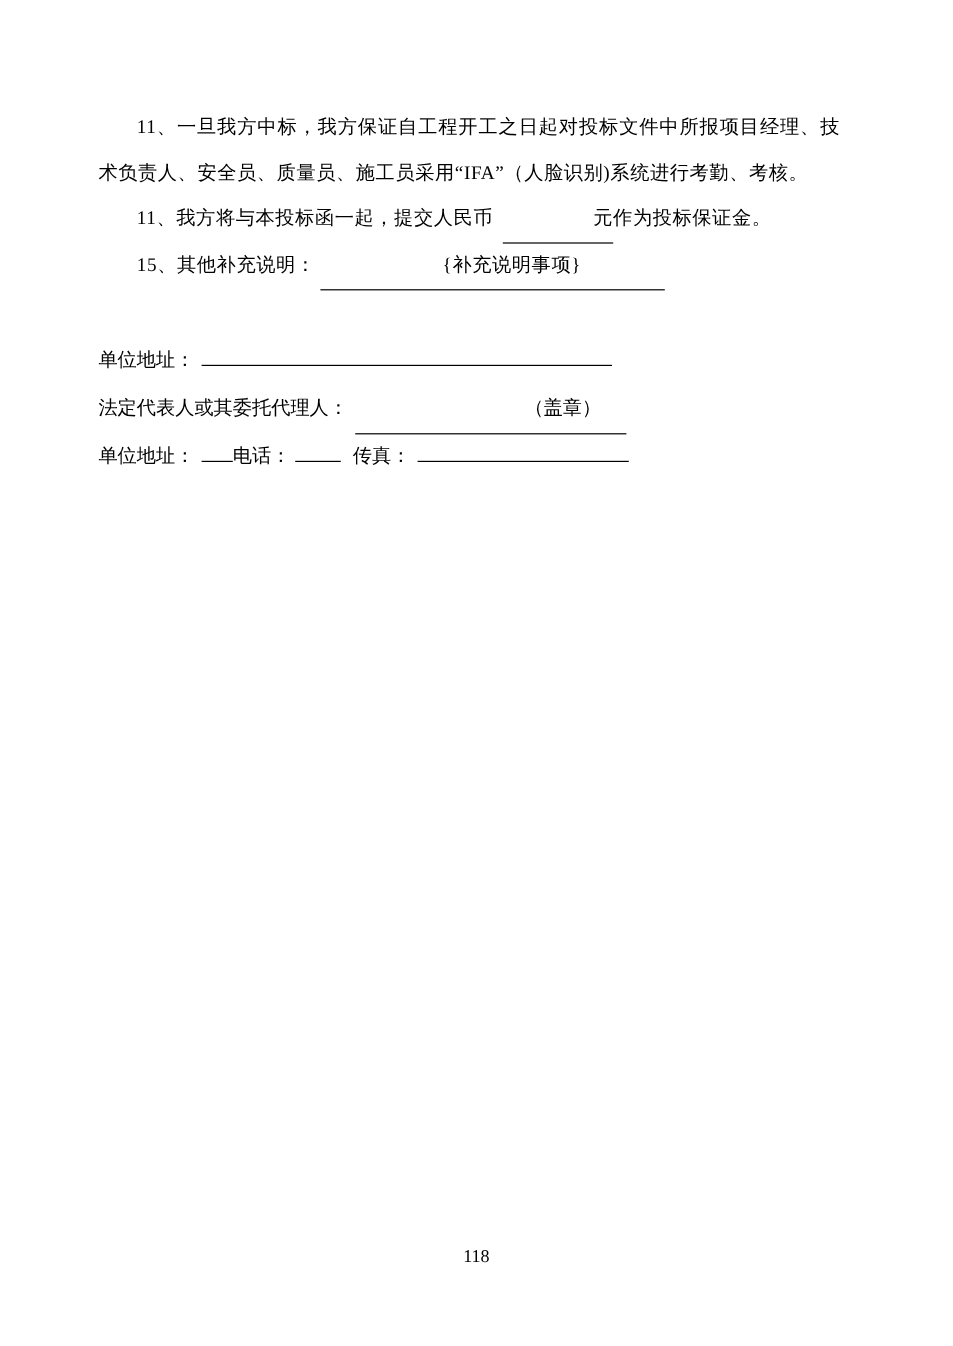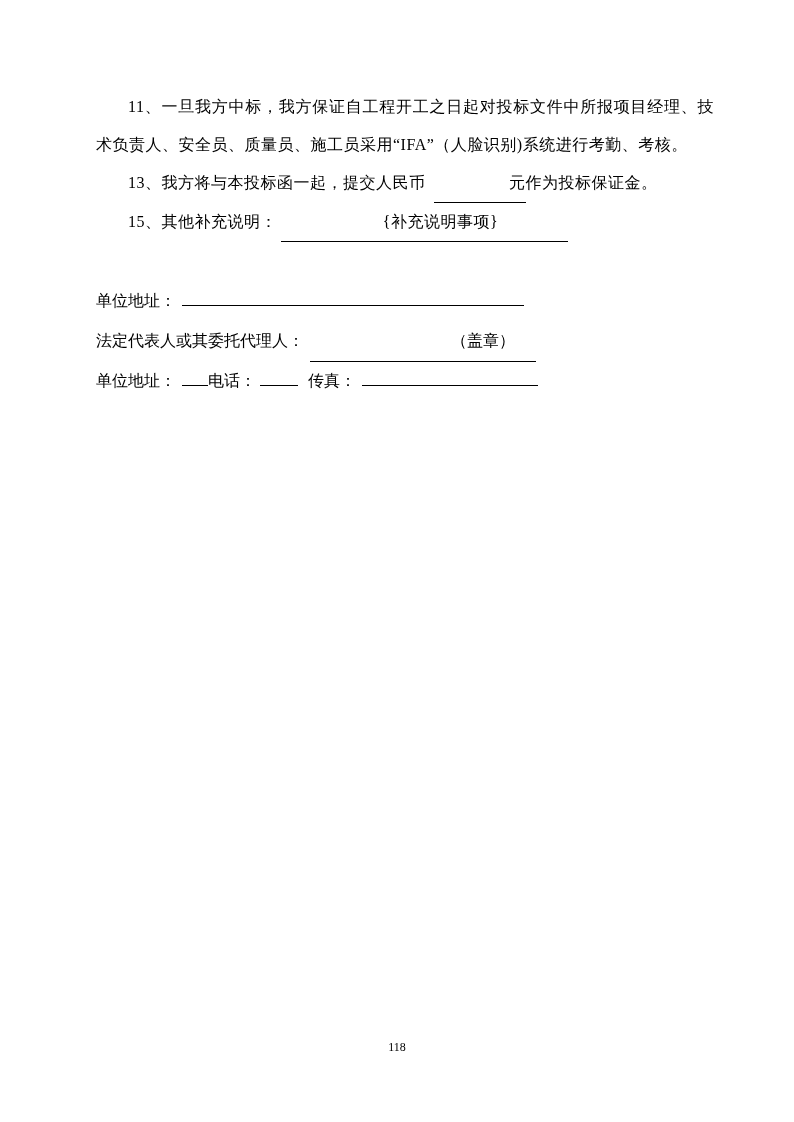--- a/index.html
+++ b/index.html
@@ -11,21 +11,21 @@
     position: relative;
     width: 794px;
     height: 1122px;
     background: #ffffff;
     color: #000000;
     font-family: "Liberation Serif", "DejaVu Serif", serif;
     overflow: hidden;
   }
   .content {
     position: absolute;
-    left: 96px;
+    left: 82px;
     top: 88px;
     width: 618px;
     font-size: 16px;
     line-height: 38px;
   }
   p.para {
     margin: 0;
     text-indent: 2em;
     text-align: justify;
     letter-spacing: 0.5px;
@@ -63,34 +63,34 @@
   }
   .u-date-y   { width: 42px; }
   .u-date-m   { width: 28px; }
   .u-date-d   { width: 24px; }
   .pageno {
     position: absolute;
     top: 1040px;
     left: 0;
     width: 100%;
     text-align: center;
-    font-size: 12px;
+    font-size: 15px;
     color: #000;
   }
 </style>
 </head>
 <body>
 
 <div class="page">
   <div class="content">
 
     <p class="para">11、一旦我方中标，我方保证自工程开工之日起对投标文件中所报项目经理、技术负责人、安全员、质量员、施工员采用“IFA”（人脸识别)系统进行考勤、考核。</p>
 
 
-    <p class="para"><span>13、我方将与本投标函一起，提交人民币</span><span class="u u-amount"><span>元</span></span><span>作为投标保证金。</span></p>
+    <p class="para"><span>11、我方将与本投标函一起，提交人民币</span><span class="u u-amount"><span>元</span></span><span>作为投标保证金。</span></p>
 
 
     <p class="para"><span>15、其他补充说明：</span><span class="u u-supp"><span>{补充说明事项}</span></span></p>
 
     <div class="sig">
 
 
       <div class="sig-row"><span>单位地址：</span><span class="u u-address"></span></div>
 
       <div class="sig-row"><span>法定代表人或其委托代理人：</span><span class="u u-rep"><span>（盖章）</span></span></div>

